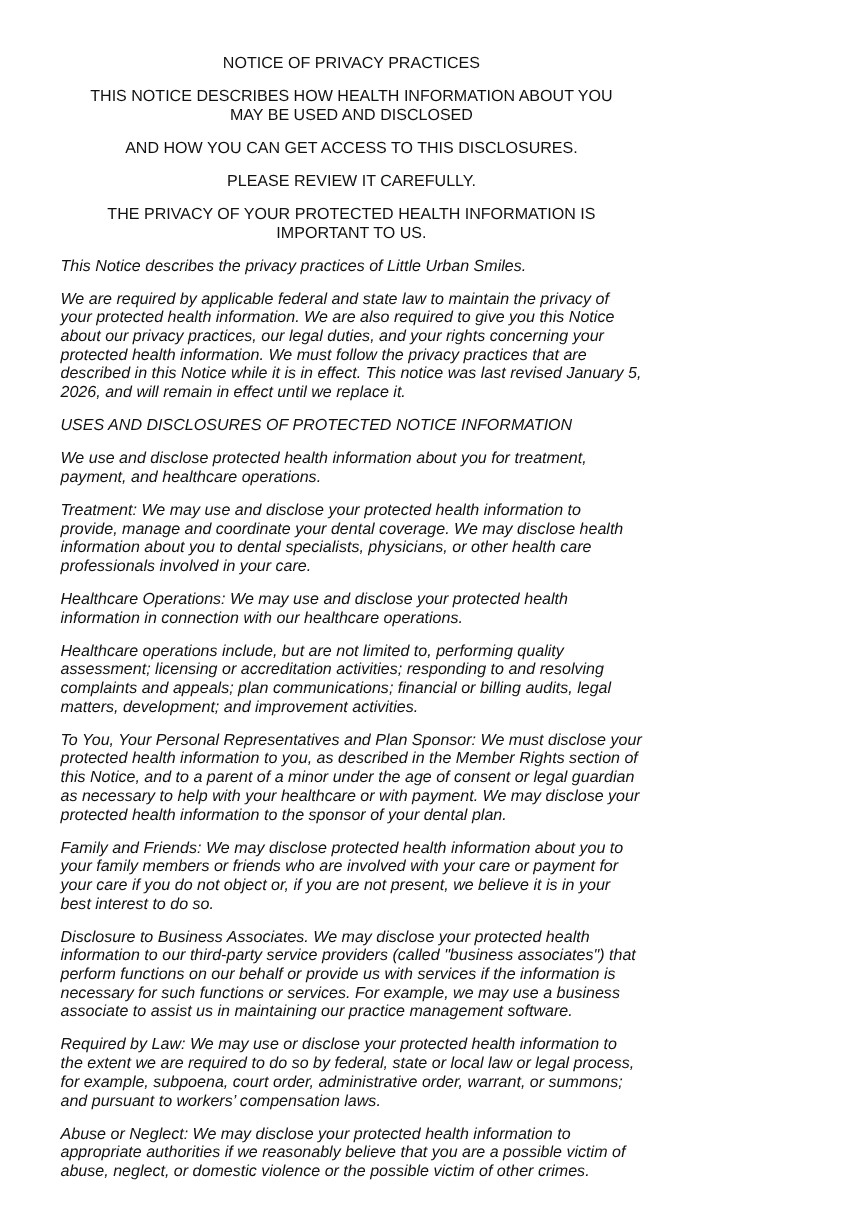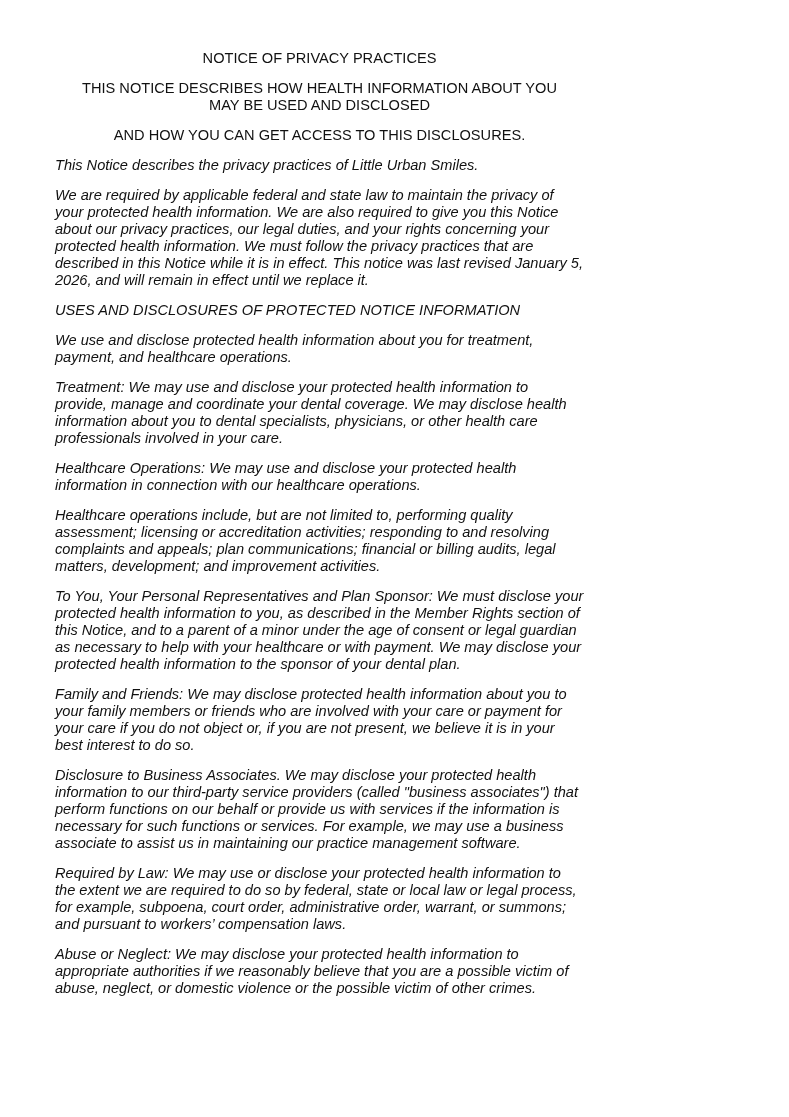--- a/index.html
+++ b/index.html
@@ -35,20 +35,22 @@
       padding: 0 20px;
     }
   </style>
 </head>
 <body>
 
 <div class="page">
   <p class="center">NOTICE OF PRIVACY PRACTICES</p>
   <p class="center heading-wide">THIS NOTICE DESCRIBES HOW HEALTH INFORMATION ABOUT YOU MAY BE USED AND DISCLOSED</p>
   <p class="center">AND HOW YOU CAN GET ACCESS TO THIS DISCLOSURES.</p>
+  <p class="center">PLEASE REVIEW IT CAREFULLY.</p>
+  <p class="center">THE PRIVACY OF YOUR PROTECTED HEALTH INFORMATION IS IMPORTANT TO US.</p>
 
   <p class="para">This Notice describes the privacy practices of Little Urban Smiles.</p>
   <p class="para">We are required by applicable federal and state law to maintain the privacy of your protected health information. We are also required to give you this Notice about our privacy practices, our legal duties, and your rights concerning your protected health information. We must follow the privacy practices that are described in this Notice while it is in effect. This notice was last revised January 5, 2026, and will remain in effect until we replace it.</p>
   <p class="para">USES AND DISCLOSURES OF PROTECTED NOTICE INFORMATION</p>
   <p class="para">We use and disclose protected health information about you for treatment, payment, and healthcare operations.</p>
   <p class="para">Treatment: We may use and disclose your protected health information to provide, manage and coordinate your dental coverage.  We may disclose health information about you to dental specialists, physicians, or other health care professionals involved in your care.</p>
   <p class="para">Healthcare Operations: We may use and disclose your protected health information in connection with our healthcare operations.</p>
   <p class="para">Healthcare operations include, but are not limited to, performing quality assessment; licensing or accreditation activities; responding to and resolving complaints and appeals; plan communications; financial or billing audits, legal matters, development; and improvement activities.</p>
   <p class="para">To You, Your Personal Representatives and Plan Sponsor: We must disclose your protected health information to you, as described in the Member Rights section of this Notice, and to a parent of a minor under the age of consent or legal guardian as necessary to help with your healthcare or with payment. We may disclose your protected health information to the sponsor of your dental plan.</p>
   <p class="para">Family and Friends: We may disclose protected health information about you to your family members or friends who are involved with your care or payment for your care if you do not object or, if you are not present, we believe it is in your best interest to do so.</p>

